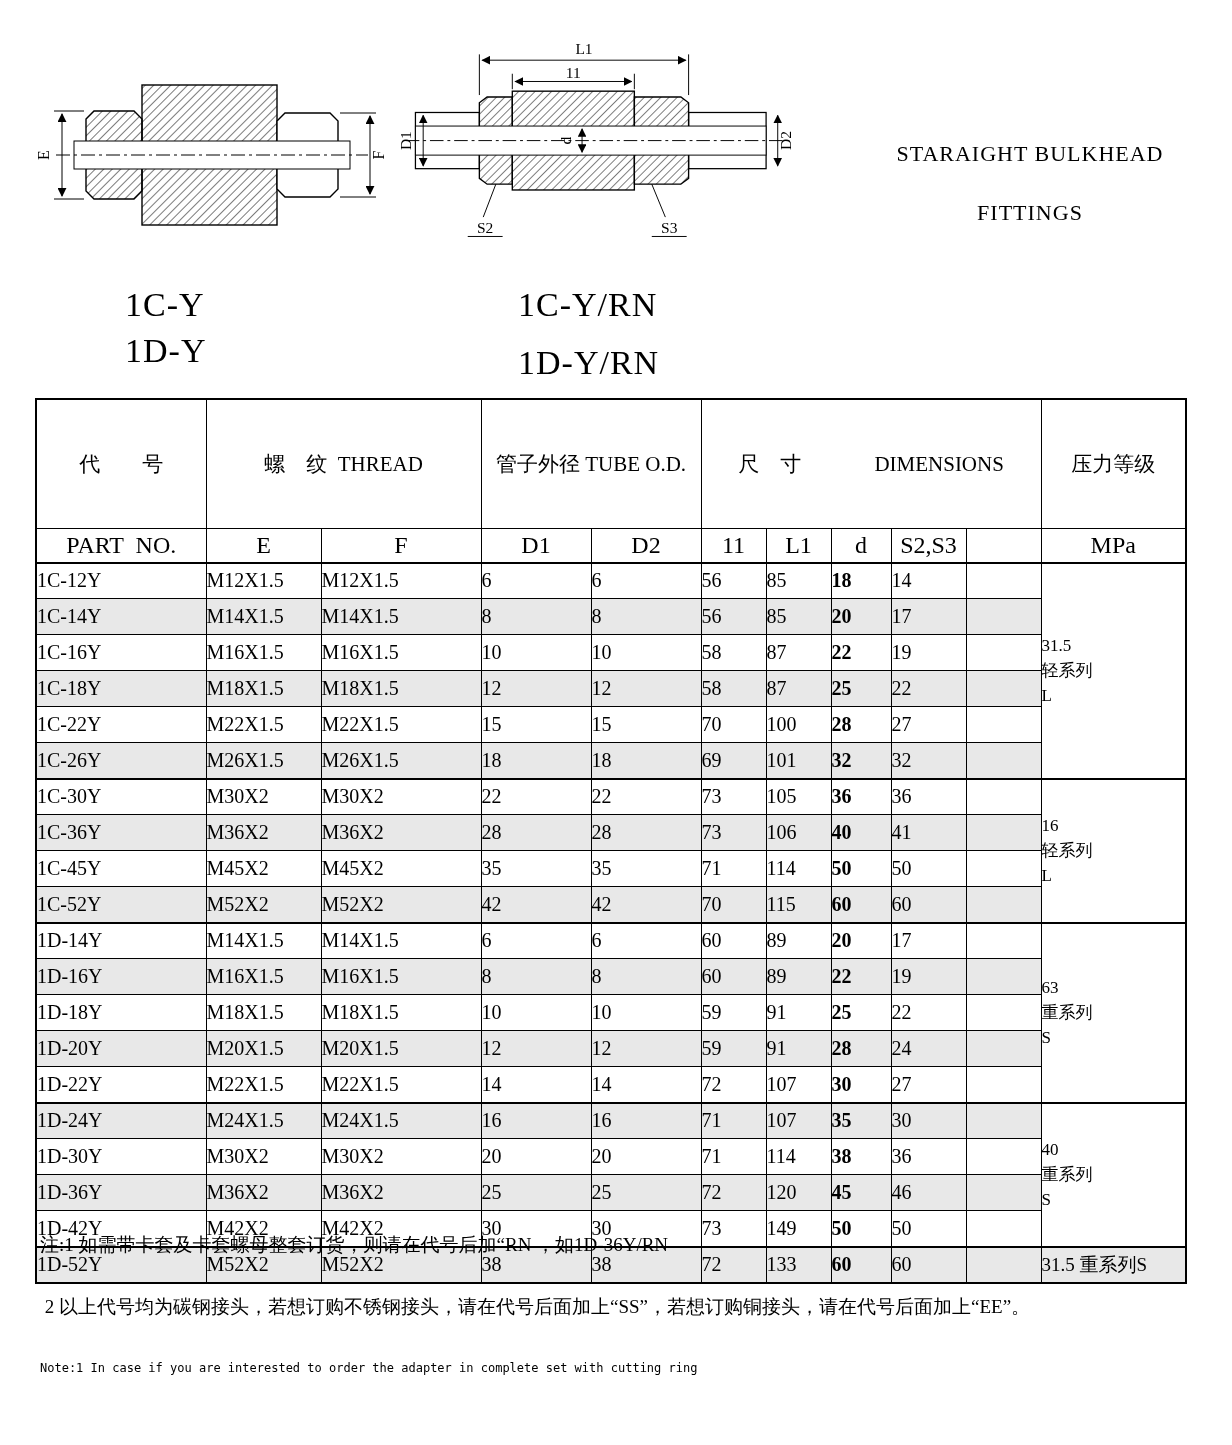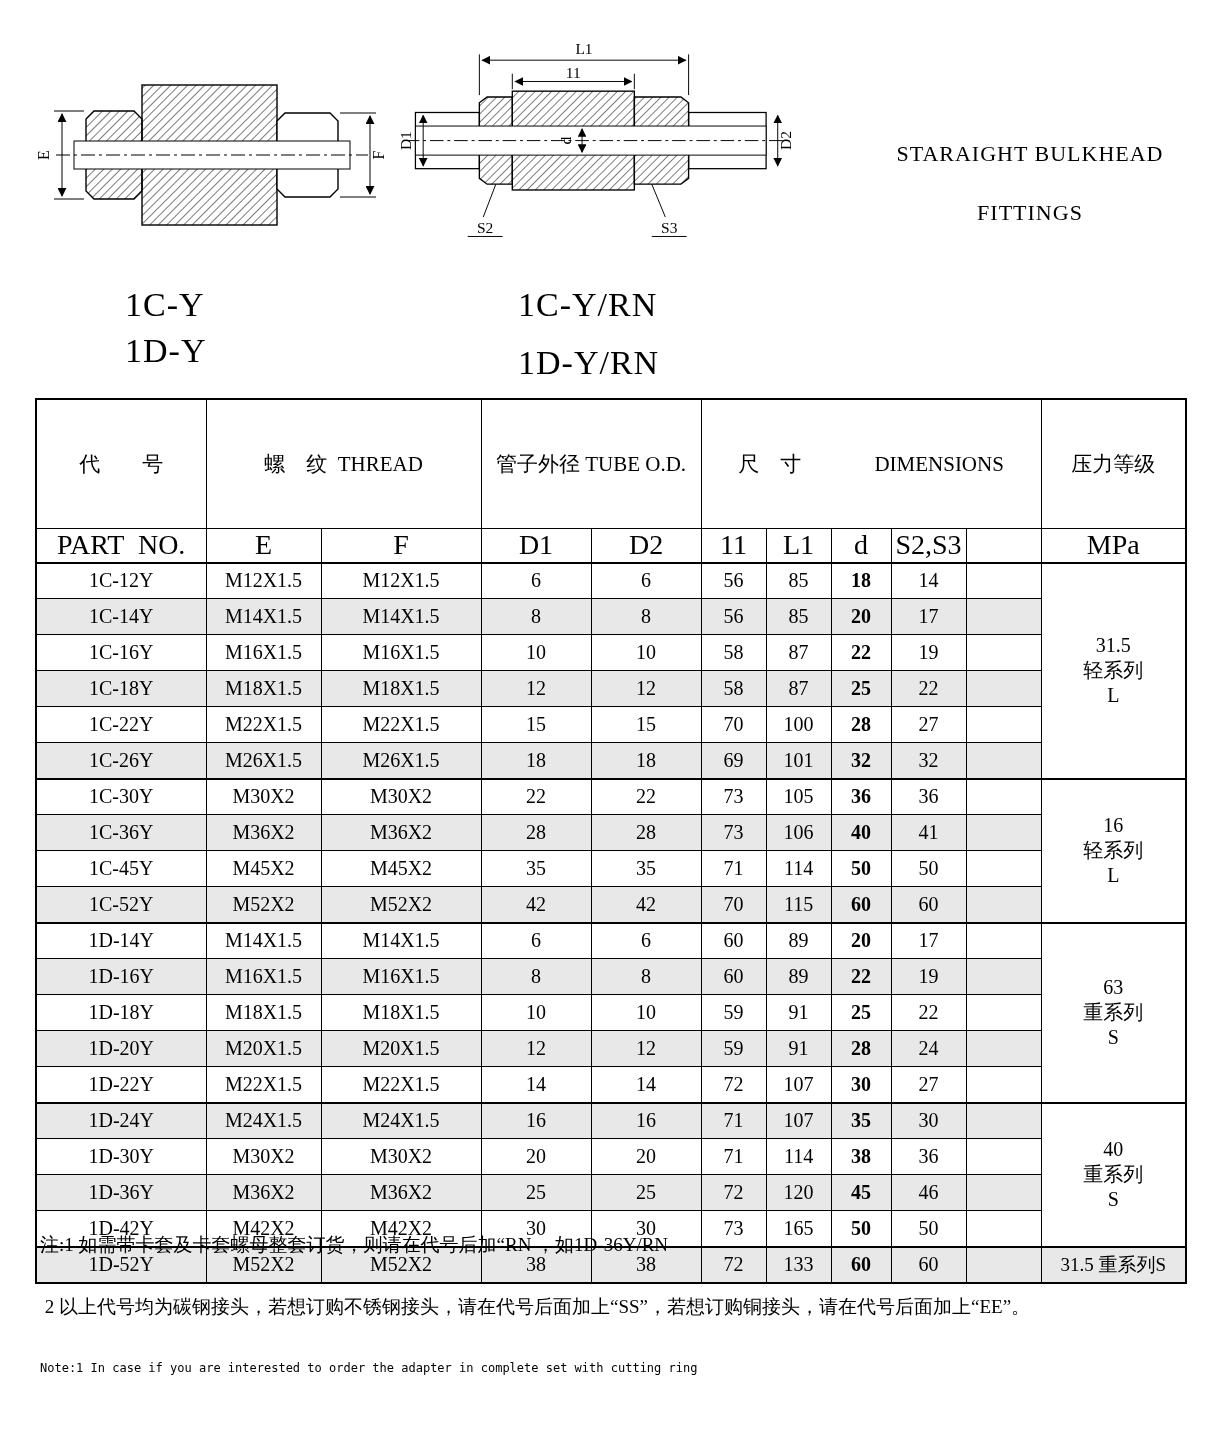--- a/index.html
+++ b/index.html
@@ -19,30 +19,30 @@
 
   
   .model { position:absolute; font-size:34px; letter-spacing:1px; }
   .m-l1 { left:125px; top:286px; }
   .m-l2 { left:125px; top:332px; }
   .m-r1 { left:518px; top:286px; }
   .m-r2 { left:518px; top:344px; }
 
   
   .spec-table { position:absolute; left:35px; top:398px; width:1150px;
-                border-collapse:collapse; table-layout:fixed; text-align:center;
+                border-collapse:collapse; table-layout:fixed; 
                 font-size:20px; border:2.5px solid #000; }
   .spec-table th, .spec-table td { border:1px solid #000; padding:0; height:36px; white-space:pre; overflow:hidden; }
   .spec-table thead tr:first-child th { height:38px; font-size:21px; font-weight:normal; }
-  .spec-table thead tr:nth-child(2) th { height:34px; font-size:28px; font-weight:normal; border-bottom:2.5px solid #000; }
+  .spec-table thead tr:nth-child(2) th { height:34px; font-size:24px; font-weight:normal; border-bottom:2.5px solid #000; }
   .spec-table .dim-head { display:flex; justify-content:space-around; align-items:center; height:100%; }
   tr.alt td { background:#e8e8e8; }
   tr.group-start td { border-top:2.5px solid #000; }
   td.col-d { font-weight:bold; }
-  td.pressure-cell { background:#ffffff !important; font-size:20px; line-height:25px; }
+  td.pressure-cell { background:#ffffff !important; font-size:17px; line-height:25px; }
   td.pressure-cell.single { background:#e8e8e8 !important; font-size:19px; }
 
   
   .notes { position:absolute; left:40px; top:1196px; width:1160px; white-space:pre; }
   .note-cn { font-size:19px; font-weight:normal; line-height:26px; font-family:"Liberation Serif","DejaVu Serif",serif; }
   .note-en { font-size:12px; line-height:25px; font-family:"DejaVu Sans Mono","Liberation Mono",monospace; }
 </style>
 </head>
 <body>
 
@@ -392,21 +392,21 @@
           <td>46</td>
           <td></td>
         </tr>
         <tr>
           <td>1D-42Y</td>
           <td>M42X2</td>
           <td>M42X2</td>
           <td>30</td>
           <td>30</td>
           <td>73</td>
-          <td>165</td>
+          <td>149</td>
           <td class="col-d">50</td>
           <td>50</td>
           <td></td>
         </tr>
         <tr class="alt group-start">
           <td>1D-52Y</td>
           <td>M52X2</td>
           <td>M52X2</td>
           <td>38</td>
           <td>38</td>

